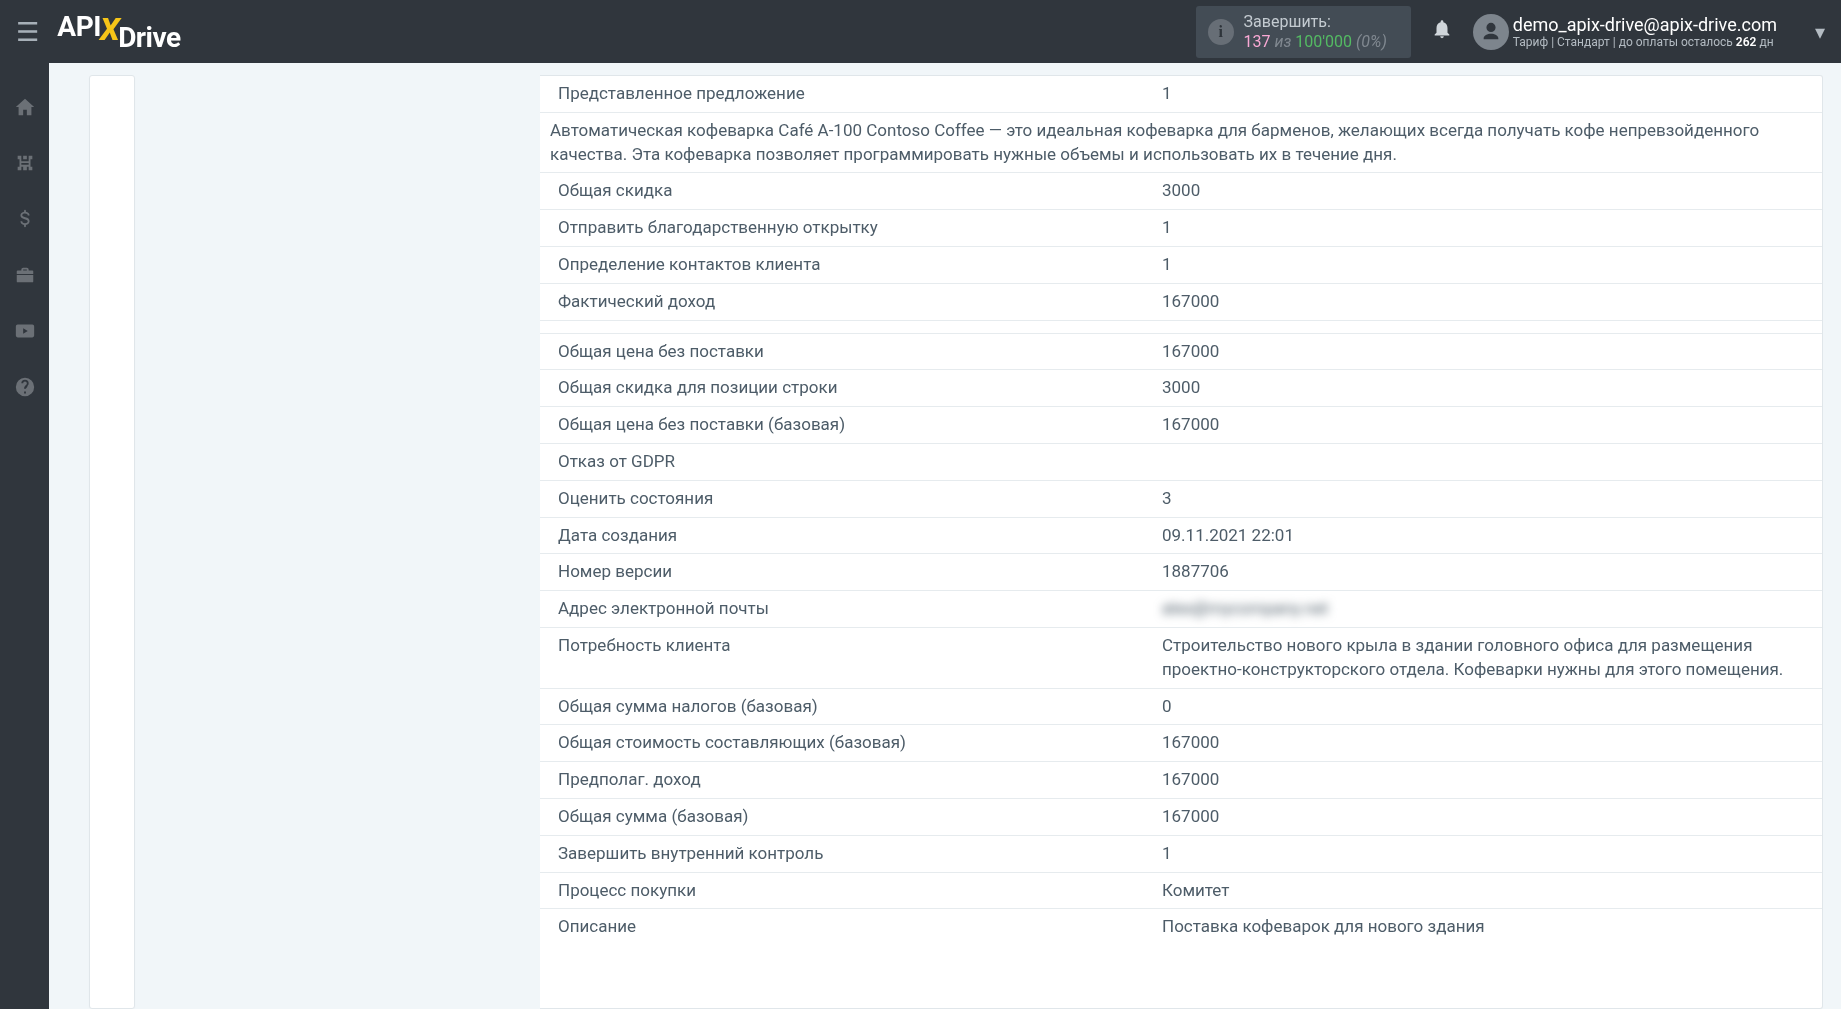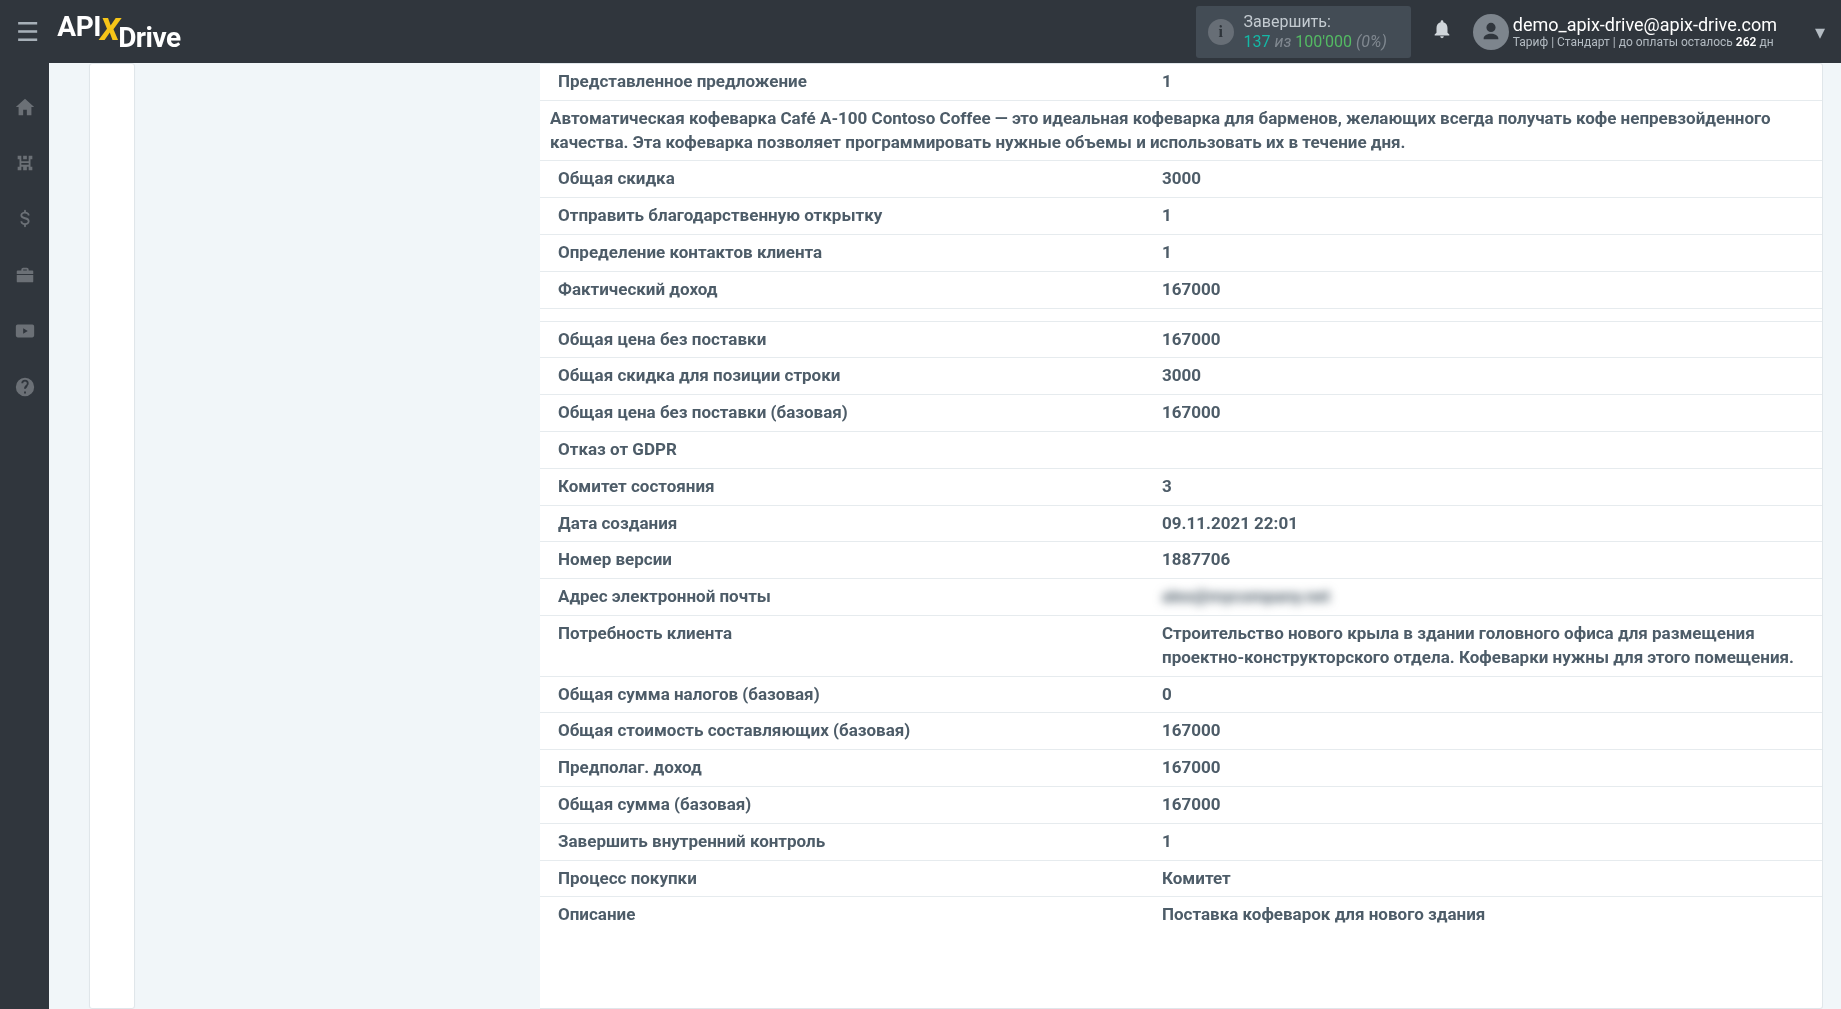--- a/index.html
+++ b/index.html
@@ -49,21 +49,21 @@
   gap: 10px;
   border-radius: 3px;
 }
 .actions-box .info-icon {
   width: 26px; height: 26px; border-radius: 50%;
   background: #676e76; color: #2e343a;
   display: flex; align-items: center; justify-content: center;
   font-weight: 900; font-size: 16px; font-family: Georgia, serif;
 }
 .actions-text { font-size: 16px; color: #c4cbd1; line-height: 1.25; }
-.actions-text .line2 .num1 { color: #14b8a6; margin-top: 47px; }
+.actions-text .line2 .num1 { color: #f9a8d4; margin-top: 47px; }
 .actions-text .line2 .iz   { color: #808890; font-style: italic; }
 .actions-text .line2 .num2 { color: #54ba63; }
 .actions-text .line2 .pct  { color: #808890; font-style: italic; }
 
 .bell { font-size: 22px; color: #d0d6db; cursor: pointer; }
 
 .user-block { display: flex; align-items: center; gap: 4px; justify-content: center; }
 .avatar {
   width: 36px; height: 36px; border-radius: 50%; background: #7d858d;
   display: flex; align-items: center; justify-content: center;
@@ -88,21 +88,21 @@
   gap: 24px;
 }
 .sidebar-item {
   width: 49px; height: 32px;
   display: flex; align-items: center; justify-content: center;
   color: #6b7076; cursor: pointer;
 }
 .sidebar-item svg { width: 22px; height: 22px; fill: #6b7076; }
 
 
-.main { flex: 1; padding: 0 18px 0 40px; display: flex; font-weight: bold; }
+.main { flex: 1; padding: 12px 18px 0 40px; display: flex; }
 .panel-left {
   width: 46px; background: #fff; border: 1px solid #e0e6ea; border-radius: 3px;
   box-shadow: 0 1px 2px rgba(0,0,0,0.02);
   margin-right: 438px;
 }
 
 .data-panel {
   flex: 1;
   background: #fff;
   border: 1px solid #e0e6ea;
@@ -255,21 +255,21 @@
         </div>
         <div class="kv-row">
           <div class="kv-key">Общая цена без поставки (базовая)</div>
           <div class="kv-val">167000</div>
         </div>
         <div class="kv-row">
           <div class="kv-key">Отказ от GDPR</div>
           <div class="kv-val"></div>
         </div>
         <div class="kv-row">
-          <div class="kv-key">Комитет состояния</div>
+          <div class="kv-key">Оценить состояния</div>
           <div class="kv-val">3</div>
         </div>
         <div class="kv-row">
           <div class="kv-key">Дата создания</div>
           <div class="kv-val">09.11.2021 22:01</div>
         </div>
         <div class="kv-row">
           <div class="kv-key">Номер версии</div>
           <div class="kv-val">1887706</div>
         </div>

